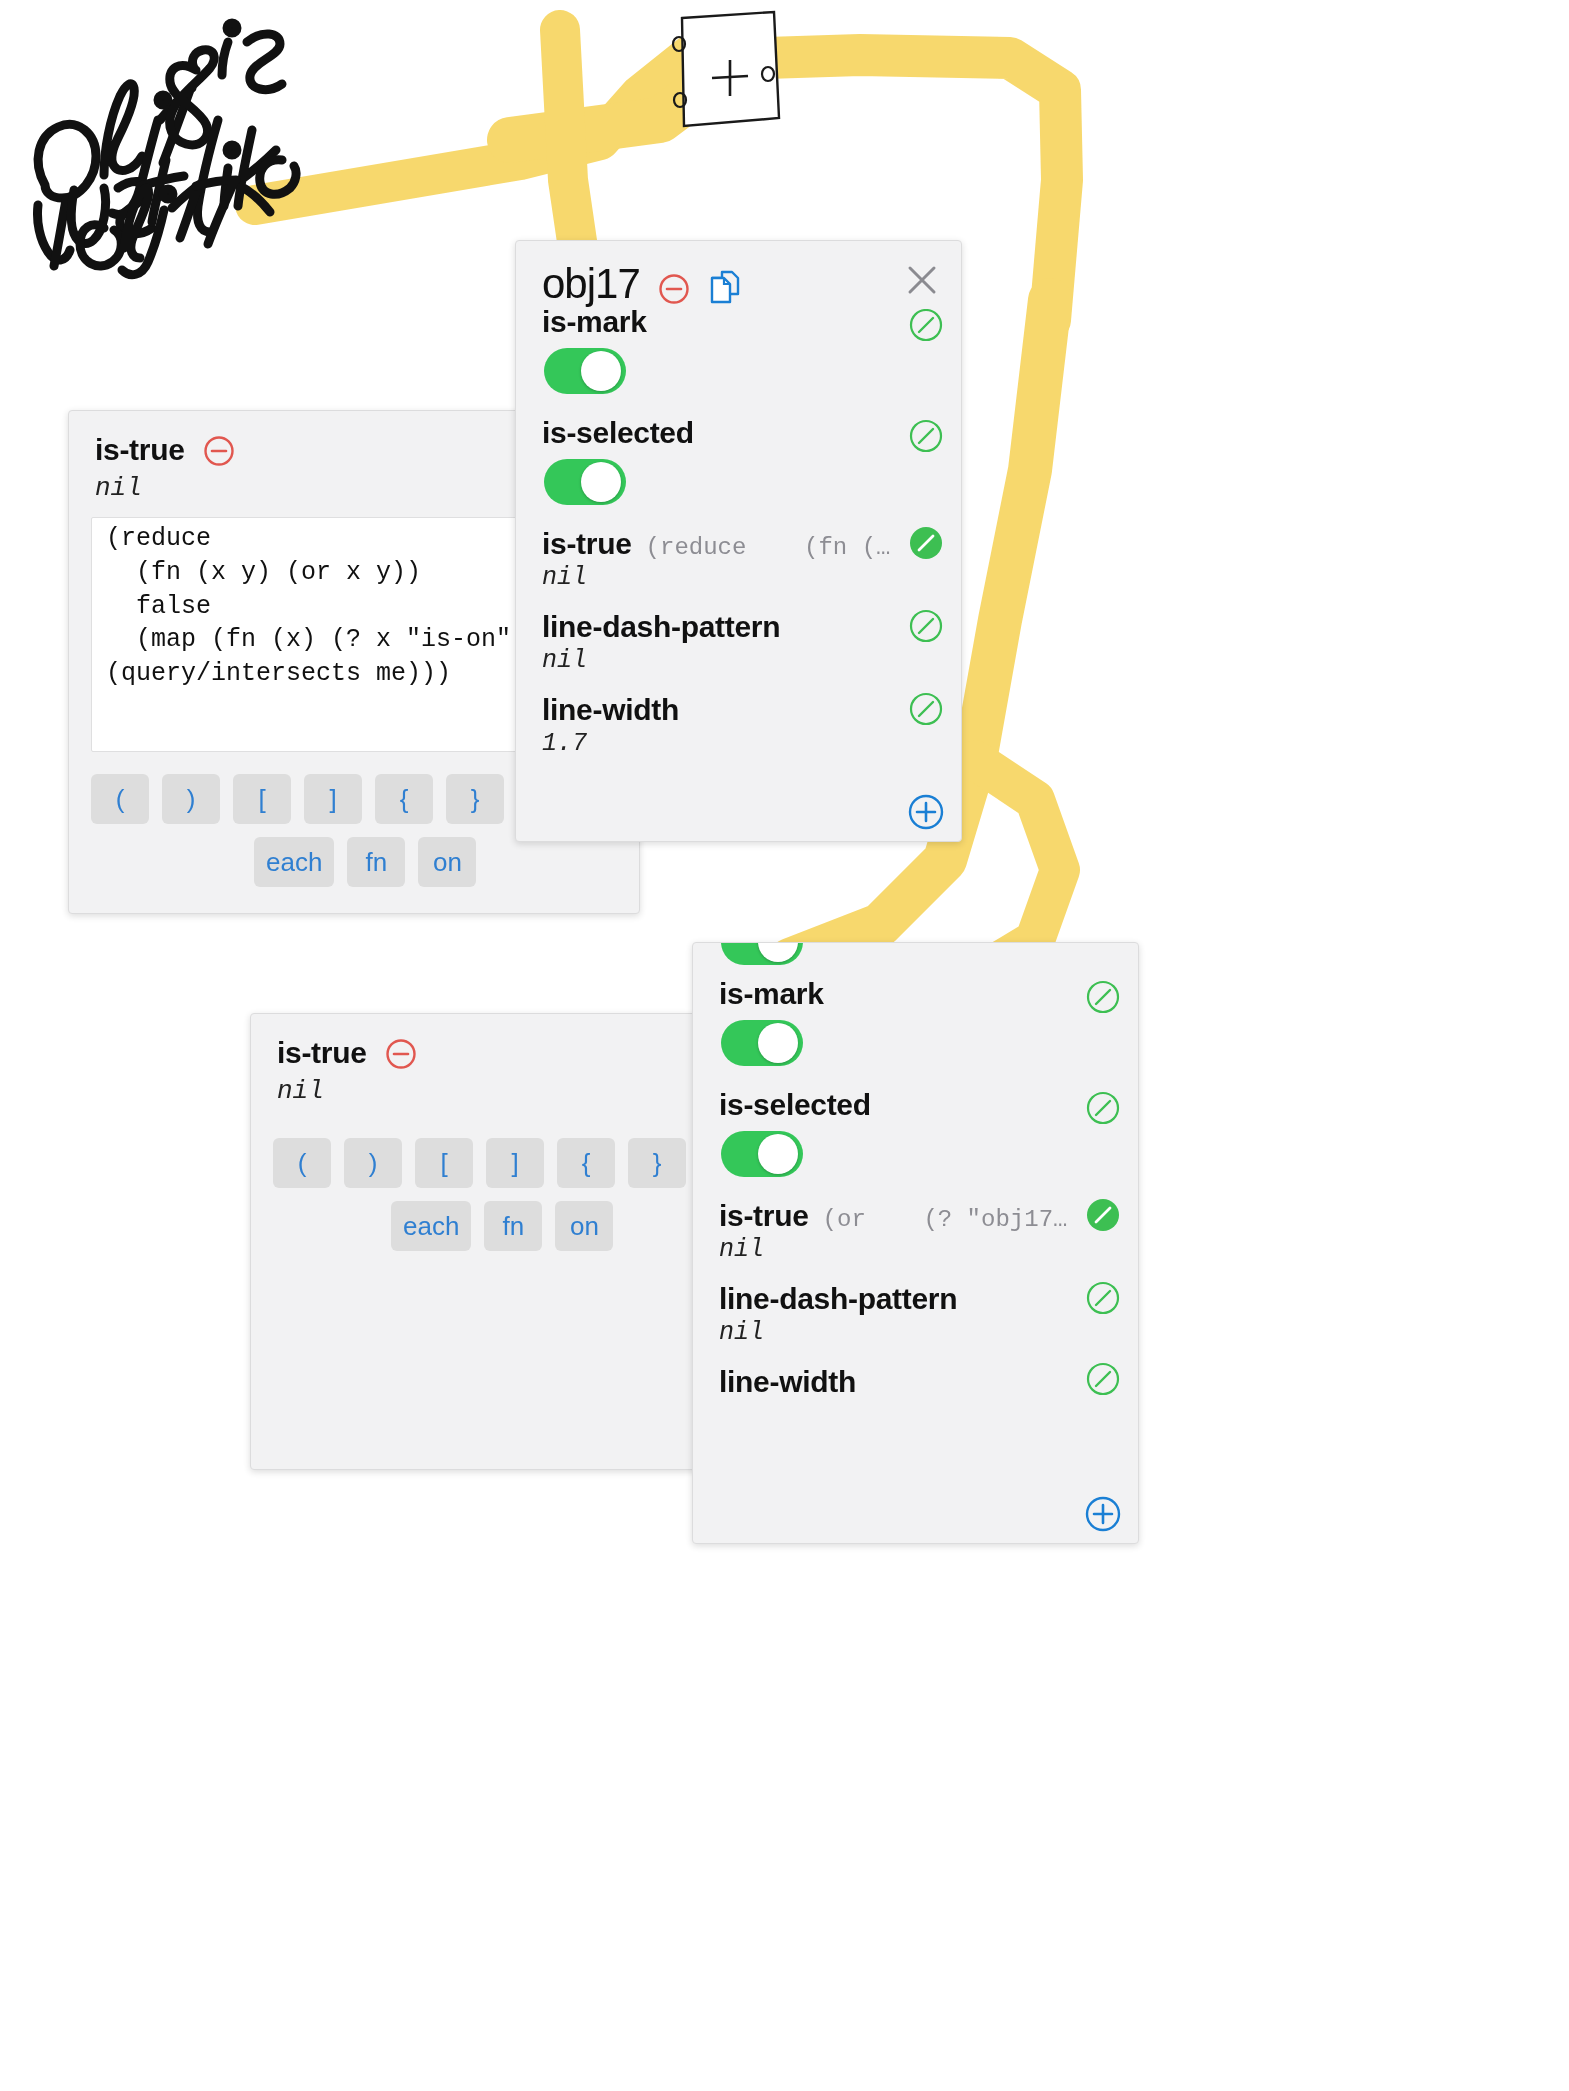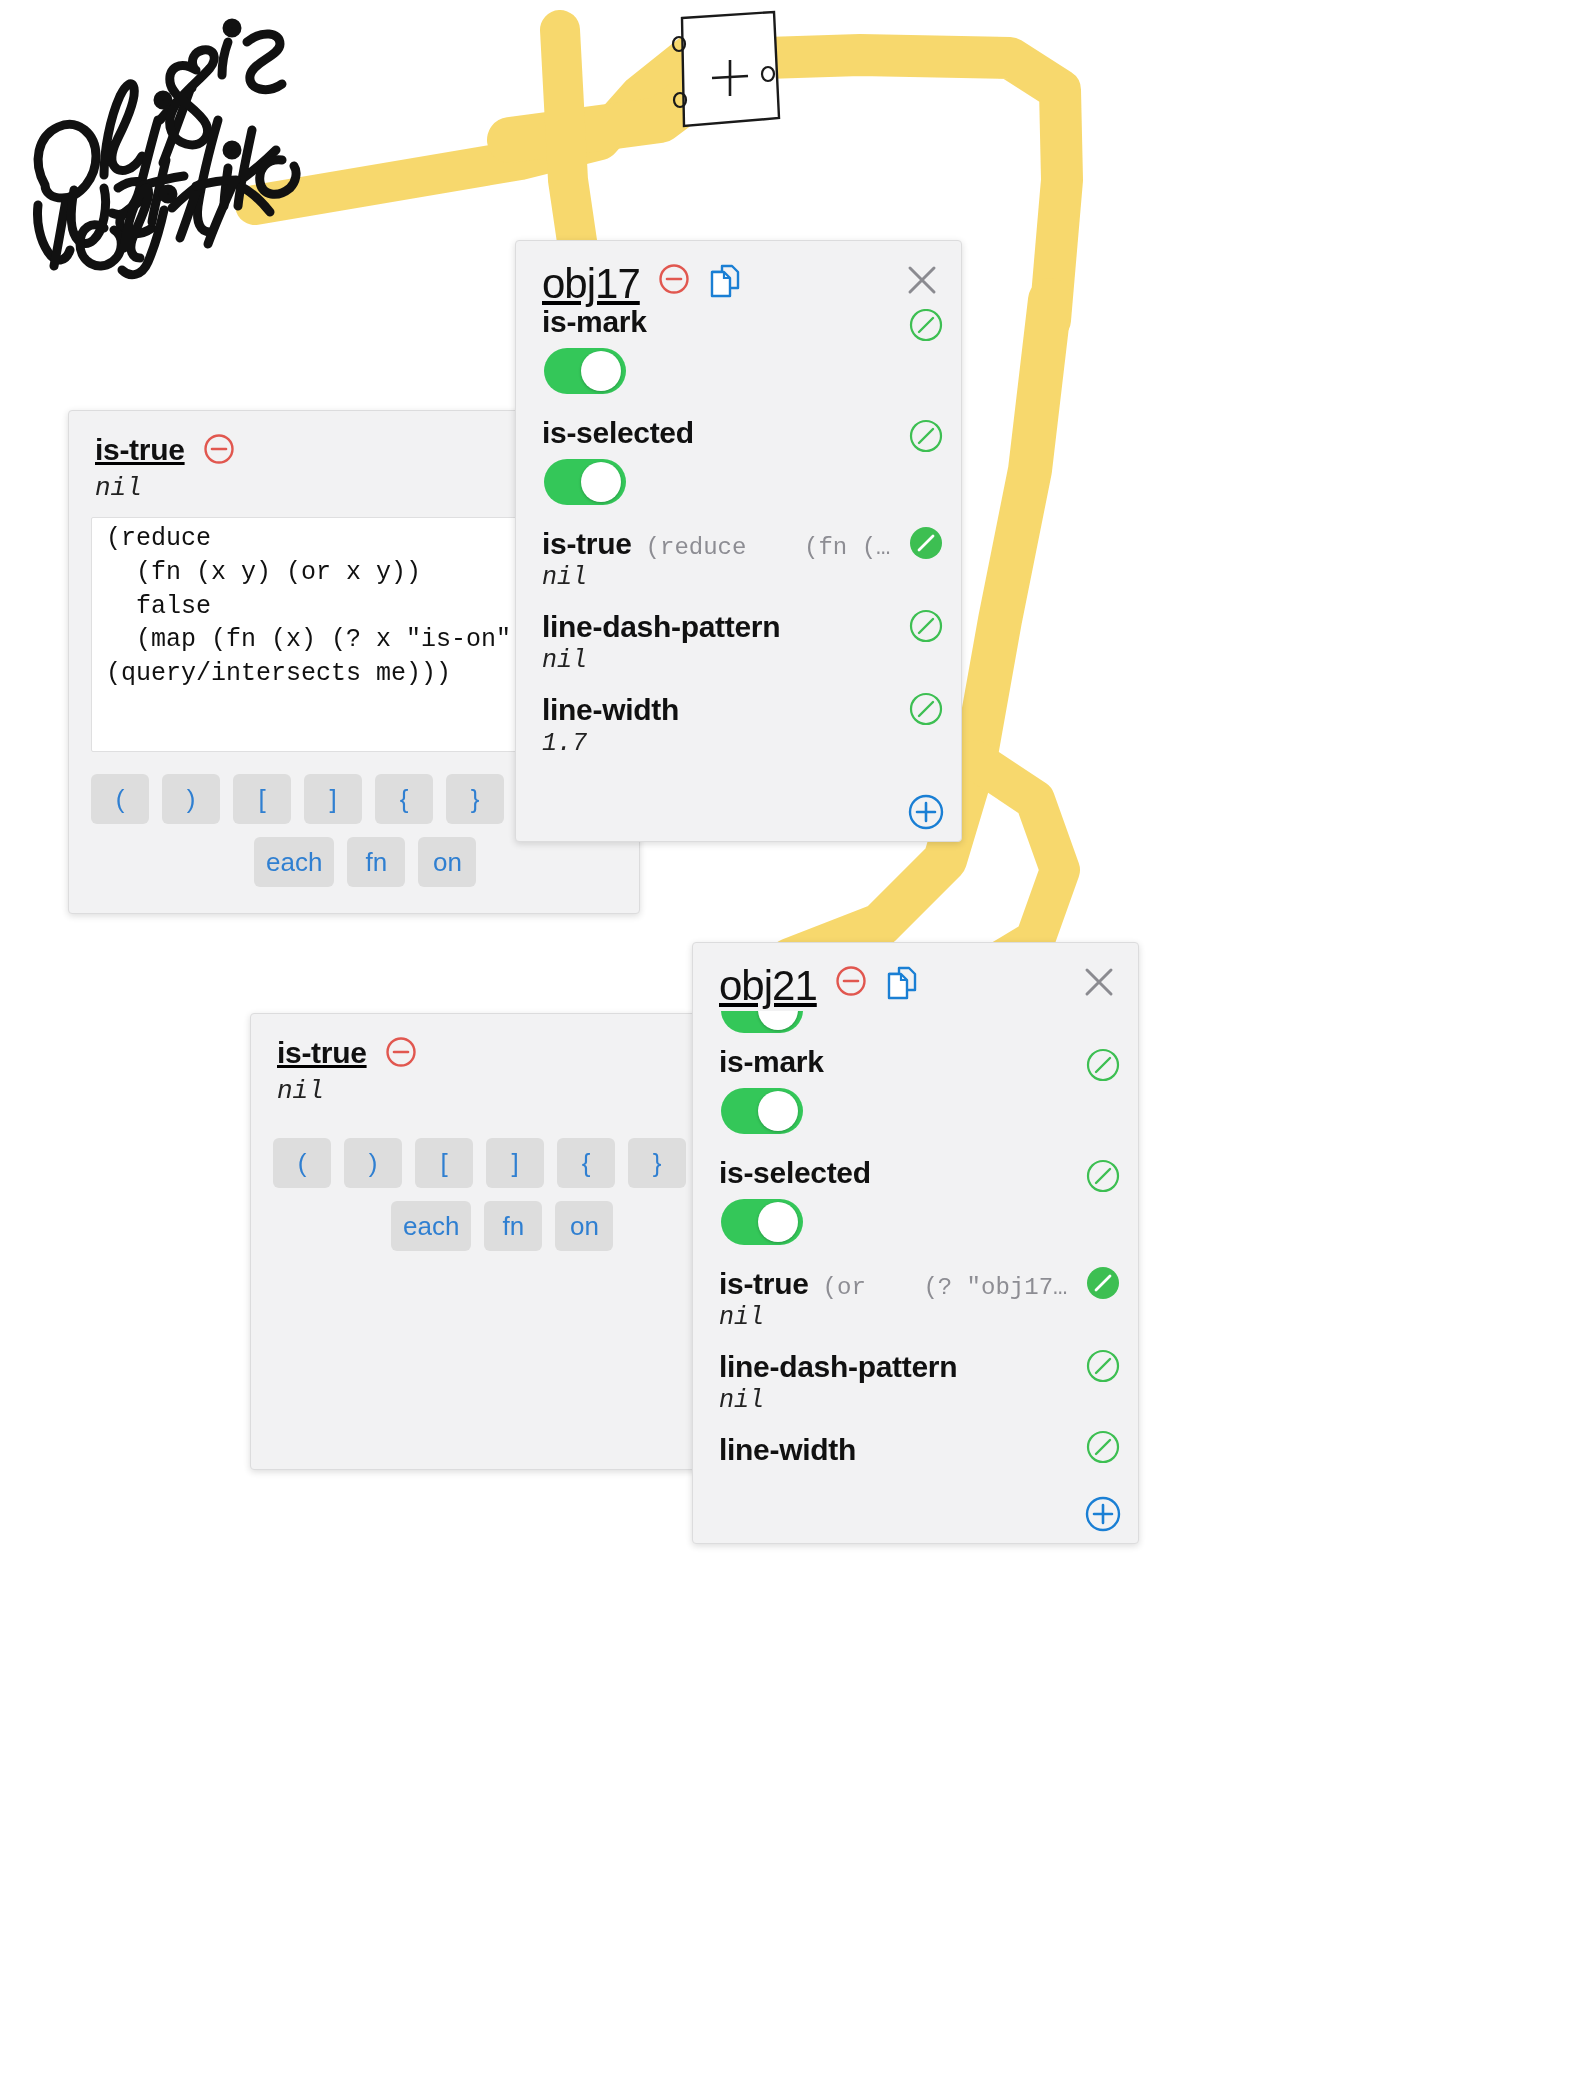--- a/index.html
+++ b/index.html
@@ -20,21 +20,21 @@
     border:1px solid #dcdcdd;
     border-radius:4px;
     box-shadow:0 2px 7px rgba(0,0,0,.14);
     overflow:hidden;
     z-index:10;
   }
   .card-head{
     position:relative;
     padding:22px 26px 10px 26px;
   }
-  .head-row{display:flex;align-items:flex-start;gap:18px;text-decoration:underline;}
+  .head-row{display:flex;align-items:flex-end;gap:18px;}
   .prop-title{
     font-size:30px;font-weight:bold;color:#111;letter-spacing:-.3px;
   }
   .obj-title{
     font-size:42px;font-weight:400;color:#111;letter-spacing:-1px;
     line-height:1;
   }
   .nil-val{
     font-family:"Liberation Mono", monospace;
     font-style:italic;font-size:26px;color:#222;margin-top:6px;
@@ -376,43 +376,20 @@
     <div class="key quote">"</div>
   </div>
   <div class="keyrow second wide">
     <div class="key">each</div>
     <div class="key">fn</div>
     <div class="key">on</div>
   </div>
 </div>
 
 <div class="card" style="left:692px;top:942px;width:445px;height:600px;z-index:13;">
-  <div class="card-head" style="padding-bottom:4px;">
-    <div class="head-row">
-      <span class="obj-title">obj21</span>
-      <span class="icon-minus">
-        <svg viewBox="0 0 32 32">
-            <circle cx="16" cy="16" r="13.5" fill="none" stroke="#e1574f" stroke-width="2.4"></circle>
-            <path d="M9 16 H23" stroke="#e1574f" stroke-width="2.6" stroke-linecap="round"></path>
-          </svg>
-      </span>
-      <span class="icon-copy">
-        <svg viewBox="0 0 34 36">
-          <path d="M4 9 L14 9 L14 3 L24 3 L30 9 L30 25 L20 25" fill="none" stroke="#1a7fd4" stroke-width="2.4" stroke-linejoin="round"></path>
-          <path d="M4 9 L16 9 L22 15 L22 33 L4 33 Z" fill="#fff" stroke="#1a7fd4" stroke-width="2.4" stroke-linejoin="round"></path>
-          <path d="M16 9 L16 15 L22 15" fill="none" stroke="#1a7fd4" stroke-width="2.2"></path>
-        </svg>
-      </span>
-    </div>
-    <div class="close-x">
-      <svg viewBox="0 0 34 34">
-          <path d="M5 5 L29 29 M29 5 L5 29" stroke="#8b8b90" stroke-width="3" stroke-linecap="round"></path>
-        </svg>
-    </div>
-  </div>
 
   <div class="proplist" style="height:455px;overflow:hidden;position:relative;">
 
     <div class="prop-row" style="height:24px;padding-top:0;padding-bottom:0;overflow:hidden;">
       <div class="toggle" style="margin-top:-24px;">
           <span class="knob"></span>
         </div>
     </div>
 
     <div class="prop-row">

